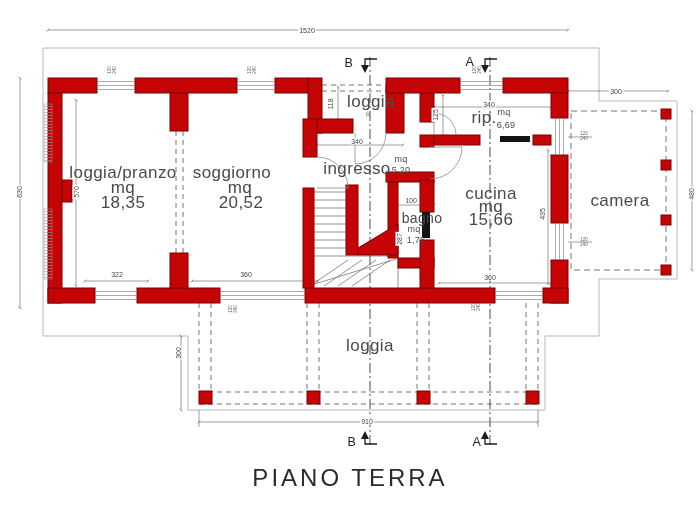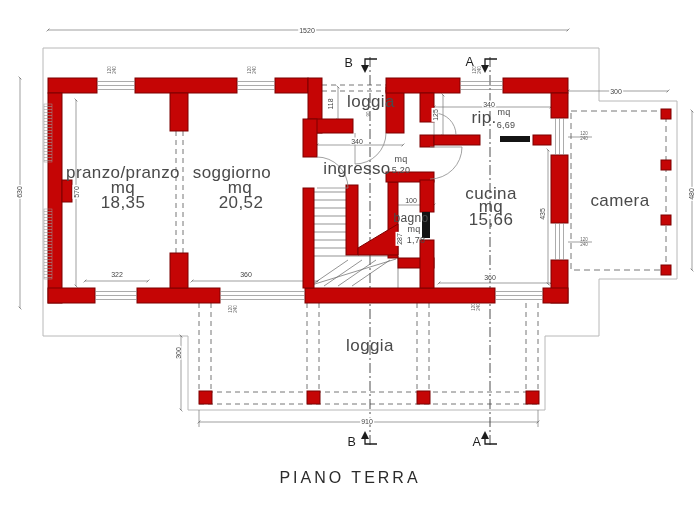--- a/index.html
+++ b/index.html
@@ -6,21 +6,21 @@
   .plan{position:relative;width:700px;height:525px;background:#ffffff;overflow:hidden;
         font-family:"Liberation Sans",sans-serif;}
   .plan svg{position:absolute;left:0;top:0;}
   .lbl{position:absolute;transform:translate(-50%,-50%);color:#4a4a4a;white-space:nowrap;line-height:1;}
   .rot{transform:translate(-50%,-50%) rotate(-90deg);}
   .room{font-size:17px;letter-spacing:.4px;color:#4a4a4a;}
   .small{font-size:9px;letter-spacing:.3px;color:#4a4a4a;}
   .dim{font-size:7px;color:#444;background:#fff;padding:0 1px;}
   .tag{font-size:4.5px;color:#666;white-space:pre-line;text-align:center;line-height:1.1;}
   .sec{font-size:12.5px;color:#1d1d1d;letter-spacing:.5px;}
-  .title{font-size:16px;letter-spacing:3px;color:#2b2b2b;}
+  .title{font-size:24px;letter-spacing:3px;color:#2b2b2b;}
 </style>
 </head>
 <body>
 
 <div class="plan">
 
 <svg width="700" height="525" viewBox="0 0 700 525">
   <defs>
     <pattern id="hatch" width="4" height="3" patternUnits="userSpaceOnUse">
       <path d="M0,1.5 L4,1.5" stroke="#9a9a9a" stroke-width="0.6"></path>
@@ -226,35 +226,35 @@
 <div class="lbl dim rot" style="left:399px;top:239px">287</div>
 <div class="lbl dim rot" style="left:542px;top:214px">435</div>
 <div class="lbl dim" style="left:117px;top:274px">322</div>
 <div class="lbl dim" style="left:246px;top:274px">360</div>
 <div class="lbl dim" style="left:490px;top:277px">360</div>
 <div class="lbl dim" style="left:616px;top:91px">300</div>
 <div class="lbl dim rot" style="left:691px;top:194px">480</div>
 <div class="lbl dim rot" style="left:178px;top:353px">300</div>
 <div class="lbl dim" style="left:367px;top:421px">910</div>
 
-<div class="lbl room" style="left:123px;top:172px">pranzo/pranzo</div>
+<div class="lbl room" style="left:123px;top:172px">loggia/pranzo</div>
 <div class="lbl room" style="left:123px;top:187px">mq</div>
 <div class="lbl room" style="left:123px;top:202px">18,35</div>
 
 <div class="lbl room" style="left:232px;top:172px">soggiorno</div>
 <div class="lbl room" style="left:240px;top:187px">mq</div>
 <div class="lbl room" style="left:241px;top:202px">20,52</div>
 
 <div class="lbl room" style="left:371px;top:101px">loggia</div>
 
 <div class="lbl room" style="left:357px;top:168px">ingresso</div>
 <div class="lbl small" style="left:401px;top:159px">mq</div>
 <div class="lbl small" style="left:401px;top:170px">5,20</div>
 
-<div class="lbl small" style="left:411px;top:218px;font-size:12px">bagno</div>
+<div class="lbl small" style="left:422px;top:218px;font-size:14px">bagno</div>
 <div class="lbl small" style="left:414px;top:229px">mq</div>
 <div class="lbl small" style="left:416px;top:240px">1,78</div>
 
 <div class="lbl room" style="left:484px;top:117px">rip.</div>
 <div class="lbl small" style="left:504px;top:112px">mq</div>
 <div class="lbl small" style="left:506px;top:125px">6,69</div>
 
 <div class="lbl room" style="left:491px;top:193px">cucina</div>
 <div class="lbl room" style="left:491px;top:206px">mq</div>
 <div class="lbl room" style="left:491px;top:219px">15,66</div>

